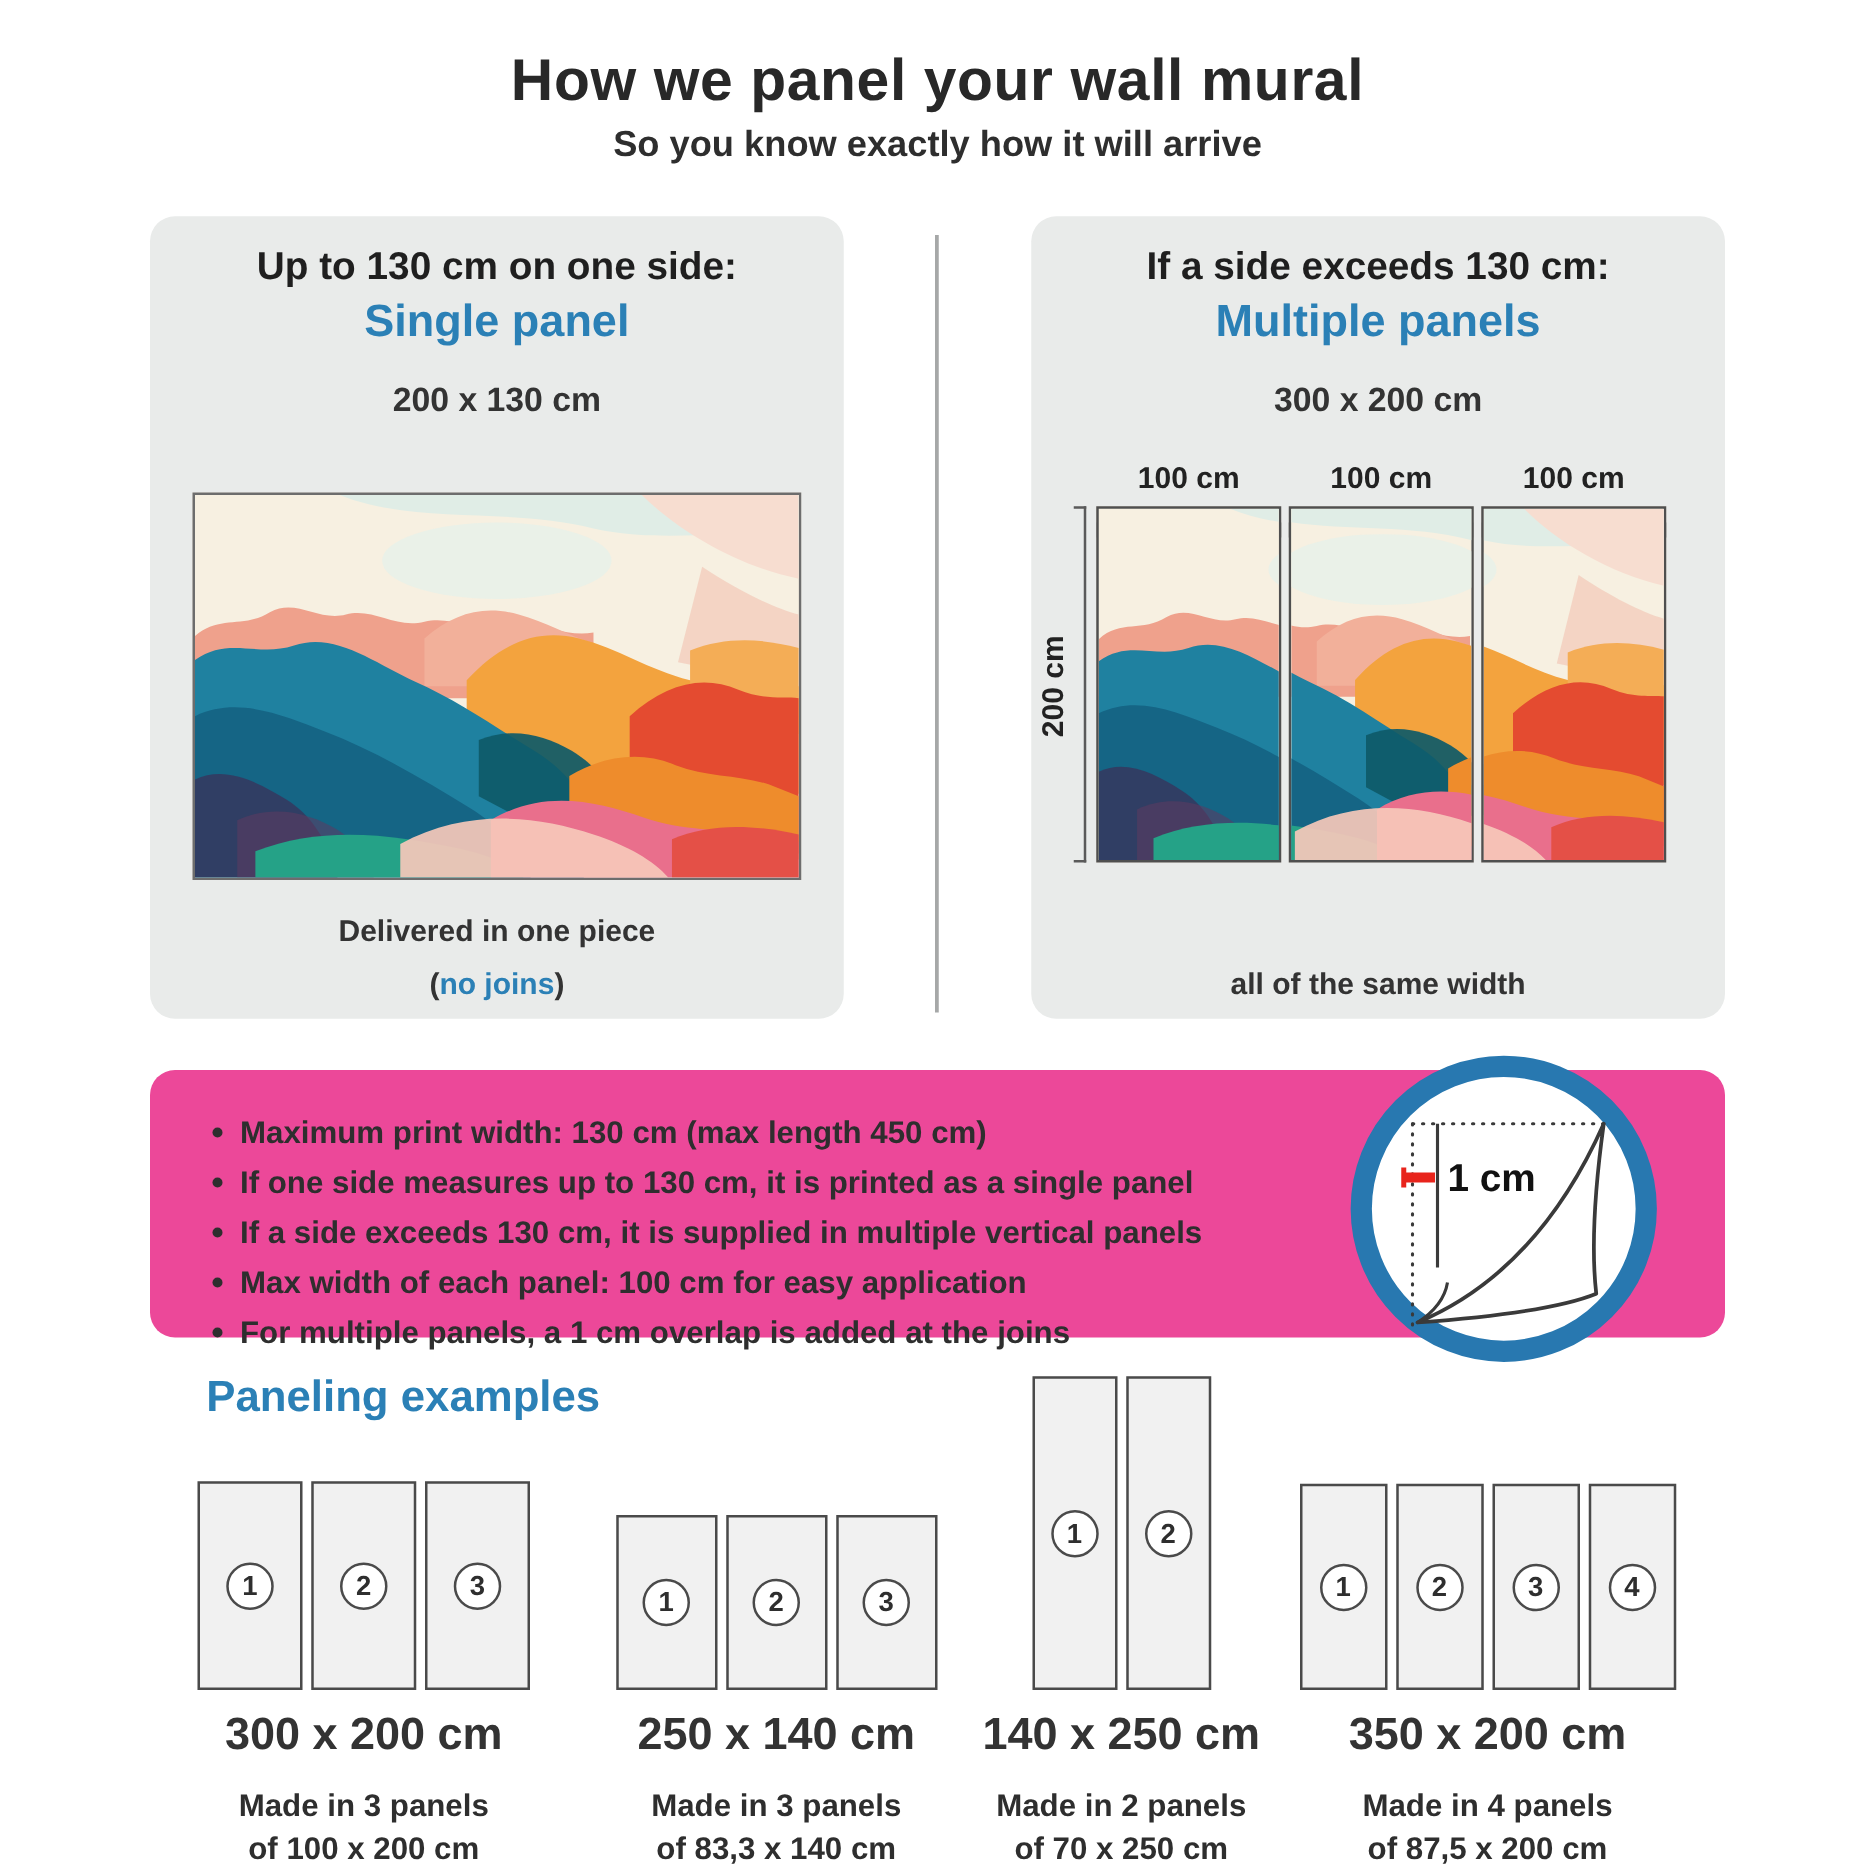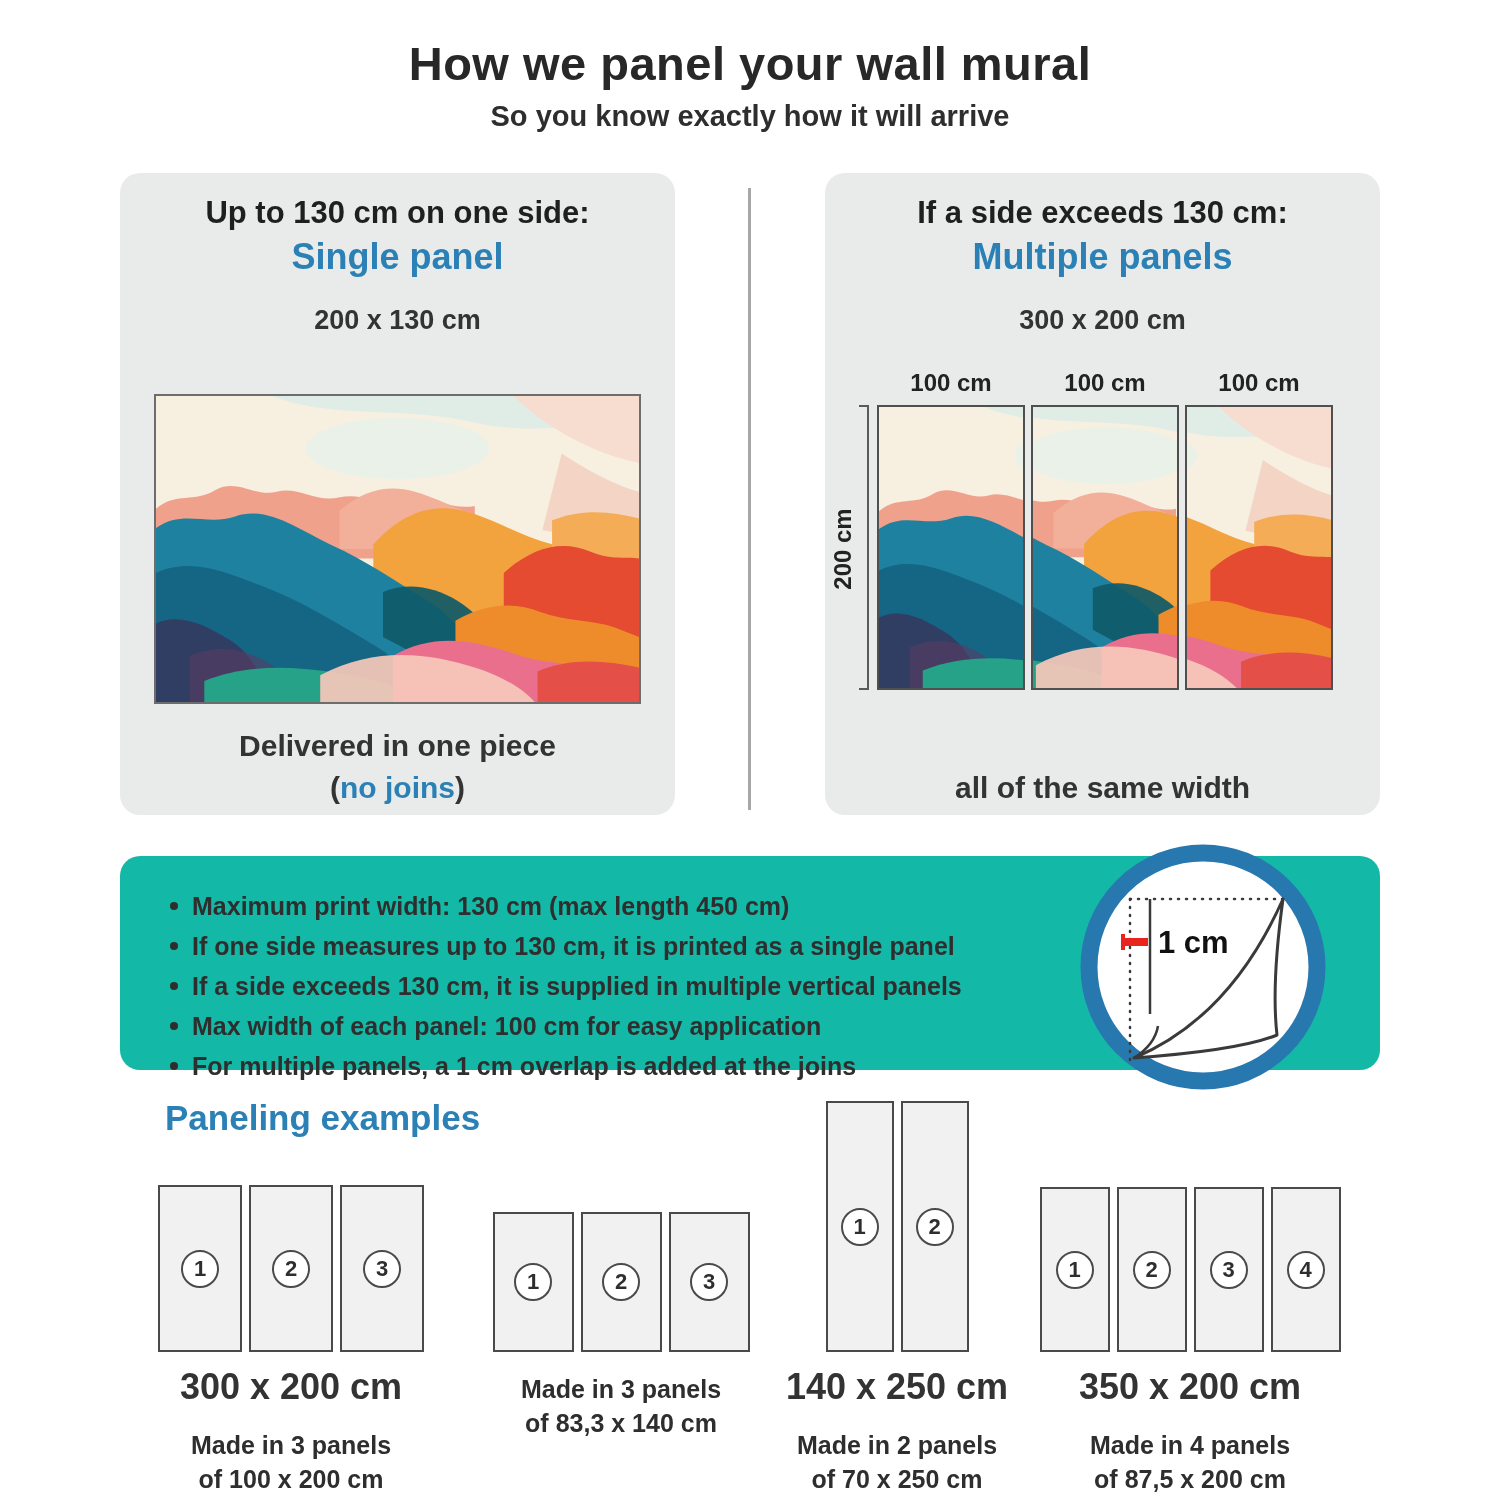--- a/index.html
+++ b/index.html
@@ -22,21 +22,21 @@
     font-size:31px; font-weight:bold; color:#1f1f1f; }
   .card .ptype { position:absolute; top:63px; left:0; width:100%; text-align:center;
     font-size:36px; font-weight:bold; color:#2b80b6; }
   .card .psize { position:absolute; top:132px; left:0; width:100%; text-align:center;
     font-size:27px; font-weight:bold; color:#333; }
 
   .mural-single { position:absolute; top:221px; left:34px; width:487px; height:310px;
     border:2px solid #6d6d6d; background:#f7f0e1; }
 
   .card .caption { position:absolute; top:552px; left:0; width:100%; text-align:center;
-    font-size:30px; font-weight:600; color:#333; line-height:42px; }
+    font-size:24px; font-weight:600; color:#333; line-height:42px; }
   .caption .blue { color:#2b80b6; font-weight:bold; }
 
   
   .measure-row { position:absolute; top:196px; left:52px; width:456px; display:flex; gap:6px; }
   .measure-col { width:148px; text-align:center; }
   .measure-col .mlabel { font-size:24px; font-weight:600; color:#222; display:block; margin-bottom:21px; }
   .h-bracket { position:relative; height:10px; border-top:2px solid #5a5a5a; }
   .h-bracket::before, .h-bracket::after { content:''; position:absolute; top:0; width:2px; height:10px; background:#5a5a5a; }
   .h-bracket::before { left:0; } .h-bracket::after { right:0; }
 
@@ -45,21 +45,21 @@
   .mpanel svg { display:block; }
 
   .v-bracket { position:absolute; top:232px; left:34px; width:10px; height:285px; border-right:2px solid #5a5a5a; }
   .v-bracket::before, .v-bracket::after { content:''; position:absolute; left:0; width:10px; height:2px; background:#5a5a5a; }
   .v-bracket::before { top:0; } .v-bracket::after { bottom:0; }
   .h-label { position:absolute; top:362px; left:-57px; width:150px; text-align:center;
     font-size:24px; font-weight:600; color:#222; transform:rotate(-90deg); }
 
   
   .info-box { position:absolute; top:856px; left:120px; width:1260px; height:214px;
-    background:#14b8a6; border-radius:20px; }
+    background:#ec4899; border-radius:20px; }
   .info-list { position:absolute; top:30px; left:44px; width:920px; list-style:none; }
   .info-list li { position:relative; padding-left:28px; font-size:25px; font-weight:600;
     color:#2e2e2e; line-height:40px; }
   .info-list li::before { content:''; position:absolute; left:6px; top:16px; width:8px; height:8px;
     border-radius:50%; background:#2e2e2e; }
 
   .overlap-badge { position:absolute; top:842px; left:1078px; width:250px; height:250px; }
 
   
   .ex-heading { position:absolute; top:1098px; left:165px; font-size:35px; font-weight:bold; color:#2b80b6; }
@@ -224,20 +224,21 @@
       <div class="dpanel">
           <span class="num">1</span>
         </div>
       <div class="dpanel">
           <span class="num">2</span>
         </div>
       <div class="dpanel">
           <span class="num">3</span>
         </div>
     </div>
+    <div class="ex-size">250 x 140 cm</div>
     <div class="ex-desc">
       <span>Made in 3 panels</span><br>
       <span>of 83,3 x 140 cm</span>
     </div>
   </div>
 
   <div class="example ex3">
     <div class="panels">
       <div class="dpanel">
           <span class="num">1</span>

